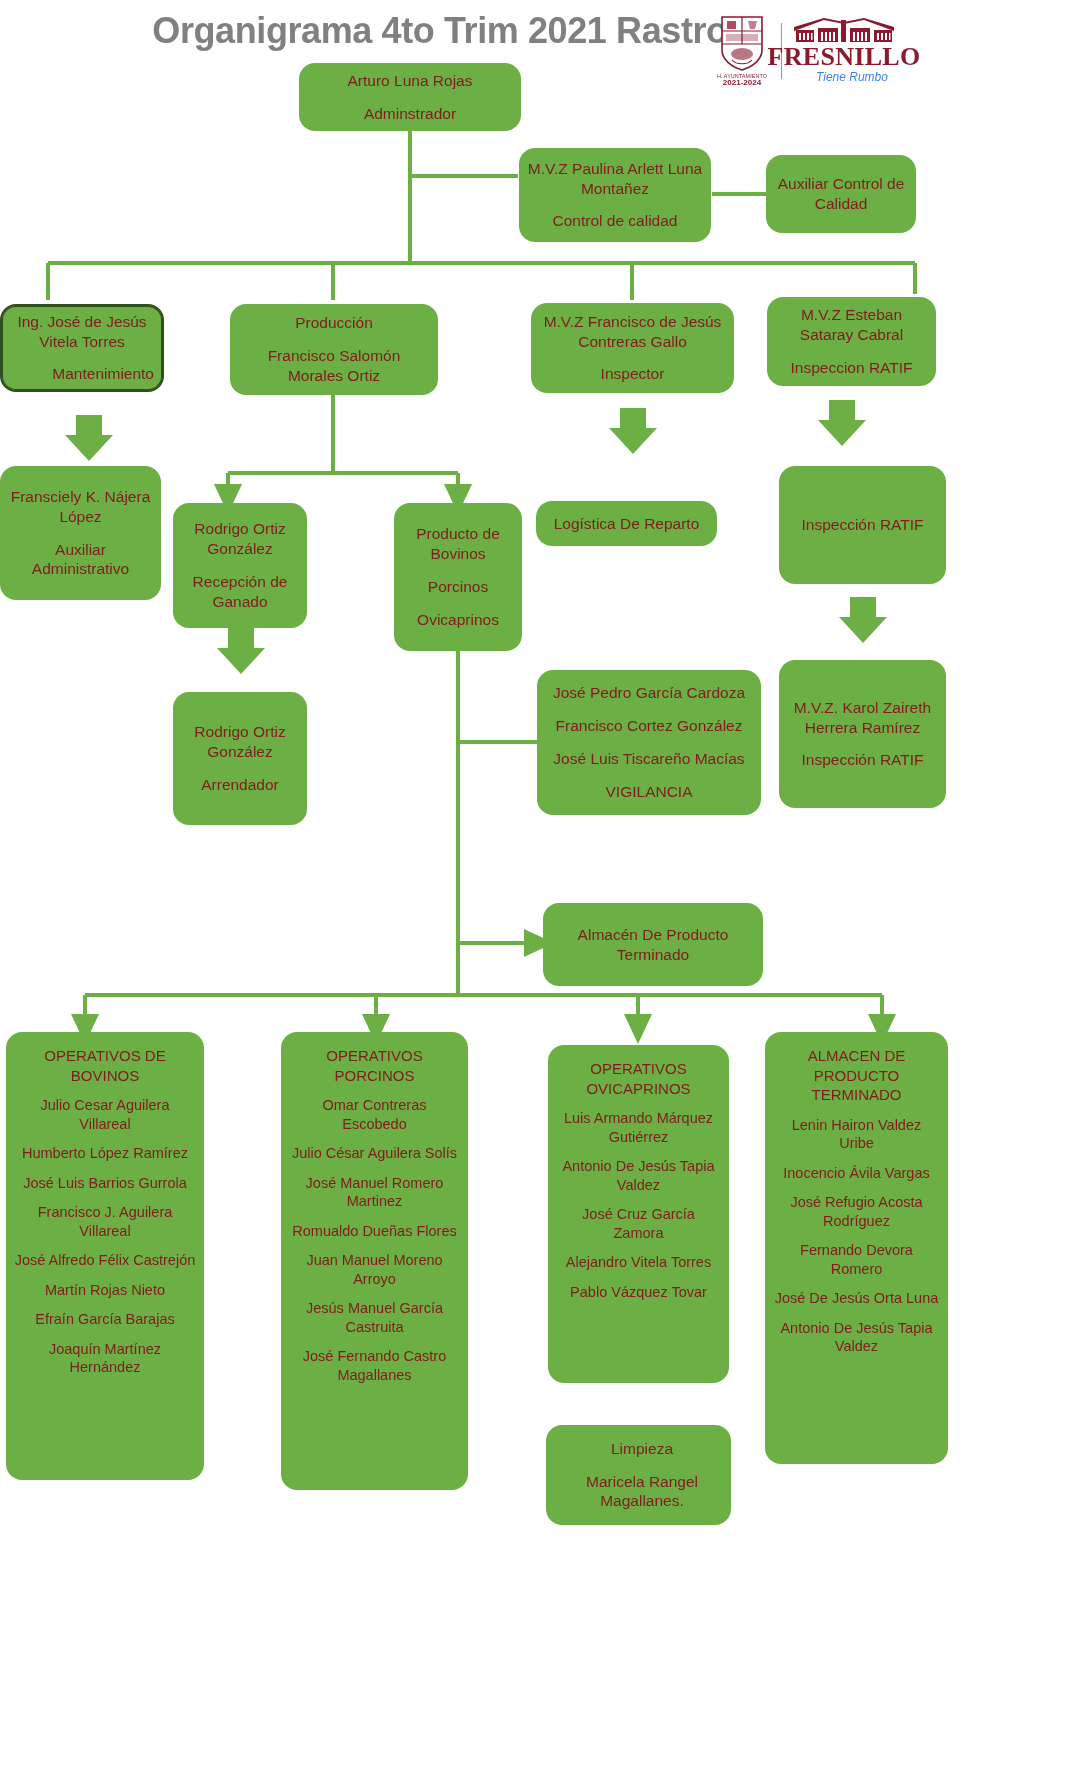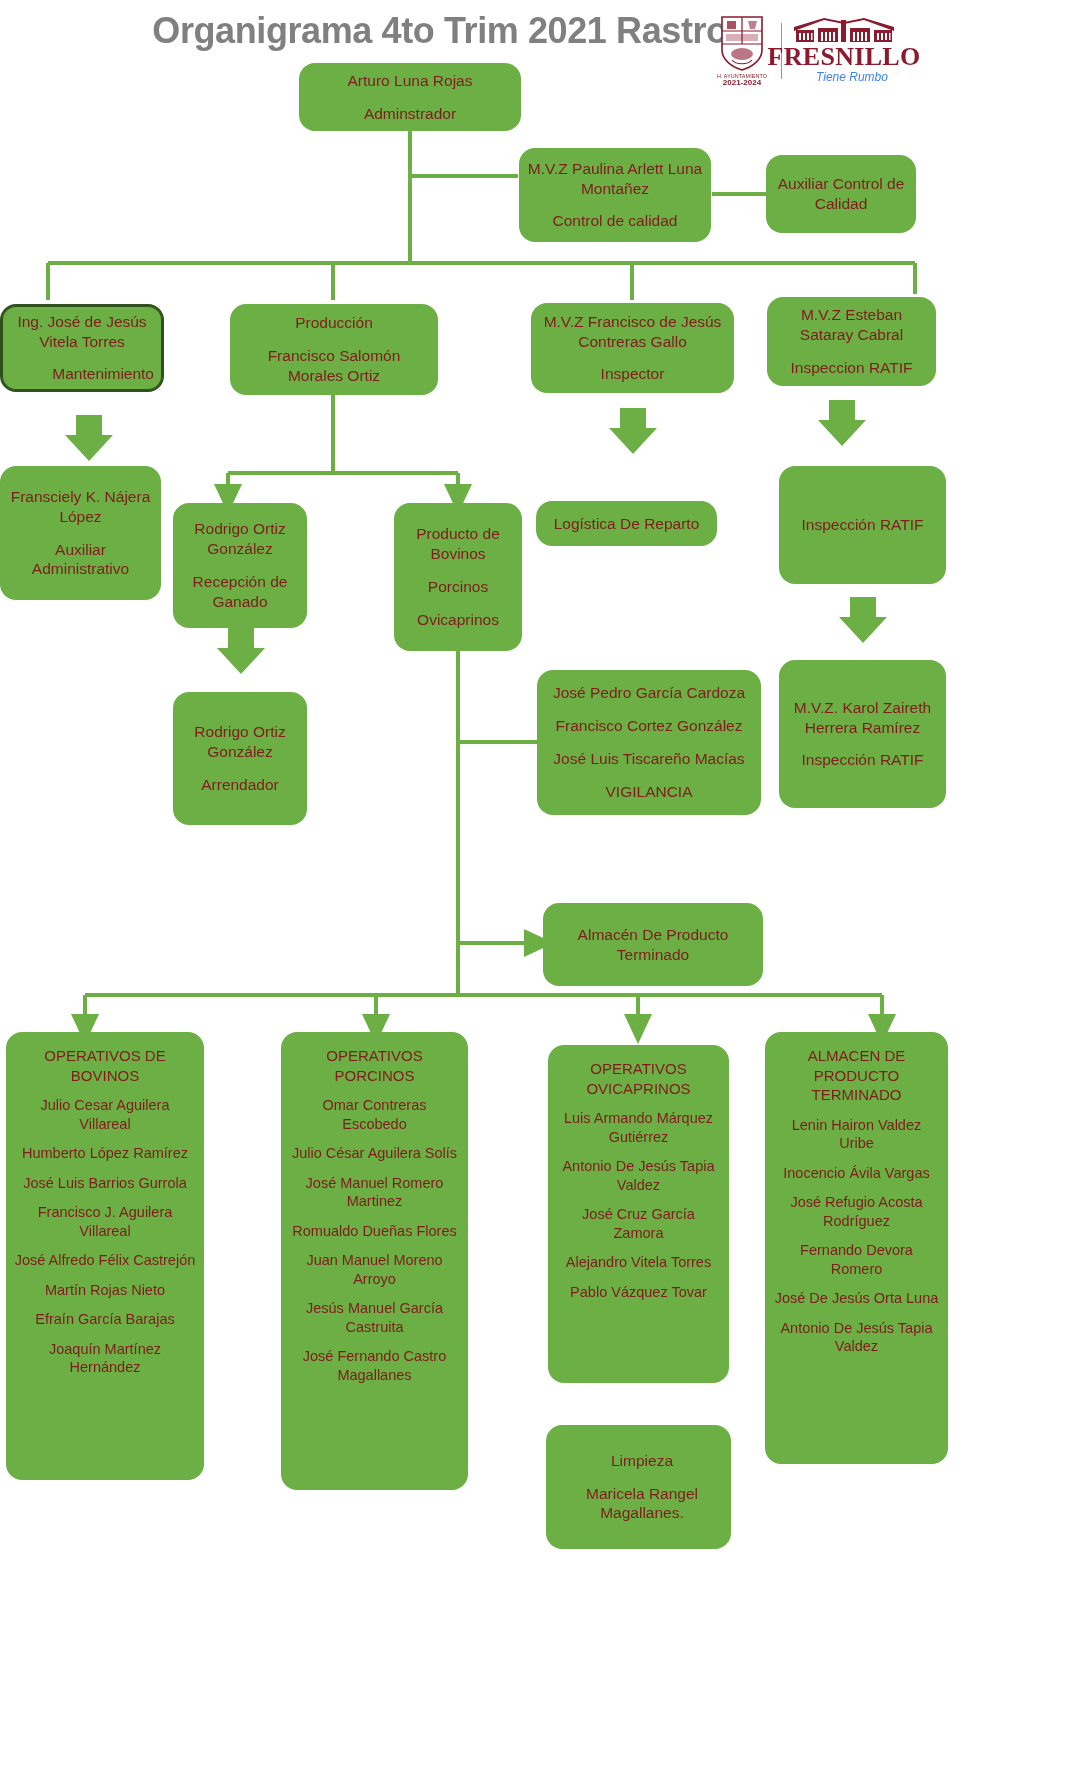--- a/index.html
+++ b/index.html
@@ -340,21 +340,21 @@
   <div class="node" style="left:779px; top:660px; width:167px; height:148px;">
     <span class="line">M.V.Z. Karol Zaireth Herrera Ramírez</span>
     <span class="gap"></span>
     <span class="line">Inspección RATIF</span>
   </div>
 
   <div class="node" style="left:543px; top:903px; width:220px; height:83px;">
     <span class="line">Almacén De Producto Terminado</span>
   </div>
 
-  <div class="node" style="left:546px; top:1425px; width:185px; height:124px;padding-left:15px;">
+  <div class="node" style="left:546px; top:1425px; width:185px; height:100px;padding-left:15px;">
     <span class="line">Limpieza</span>
     <span class="gap"></span>
     <span class="line">Maricela Rangel Magallanes.</span>
   </div>
 
   <div class="node roster" style="left:6px; top:1032px; width:198px; height:448px;">
     <span class="hdr">OPERATIVOS DE BOVINOS</span>
     <span class="person">Julio Cesar Aguilera Villareal</span>
     <span class="person">Humberto López Ramírez</span>
     <span class="person">José Luis Barrios Gurrola</span>

